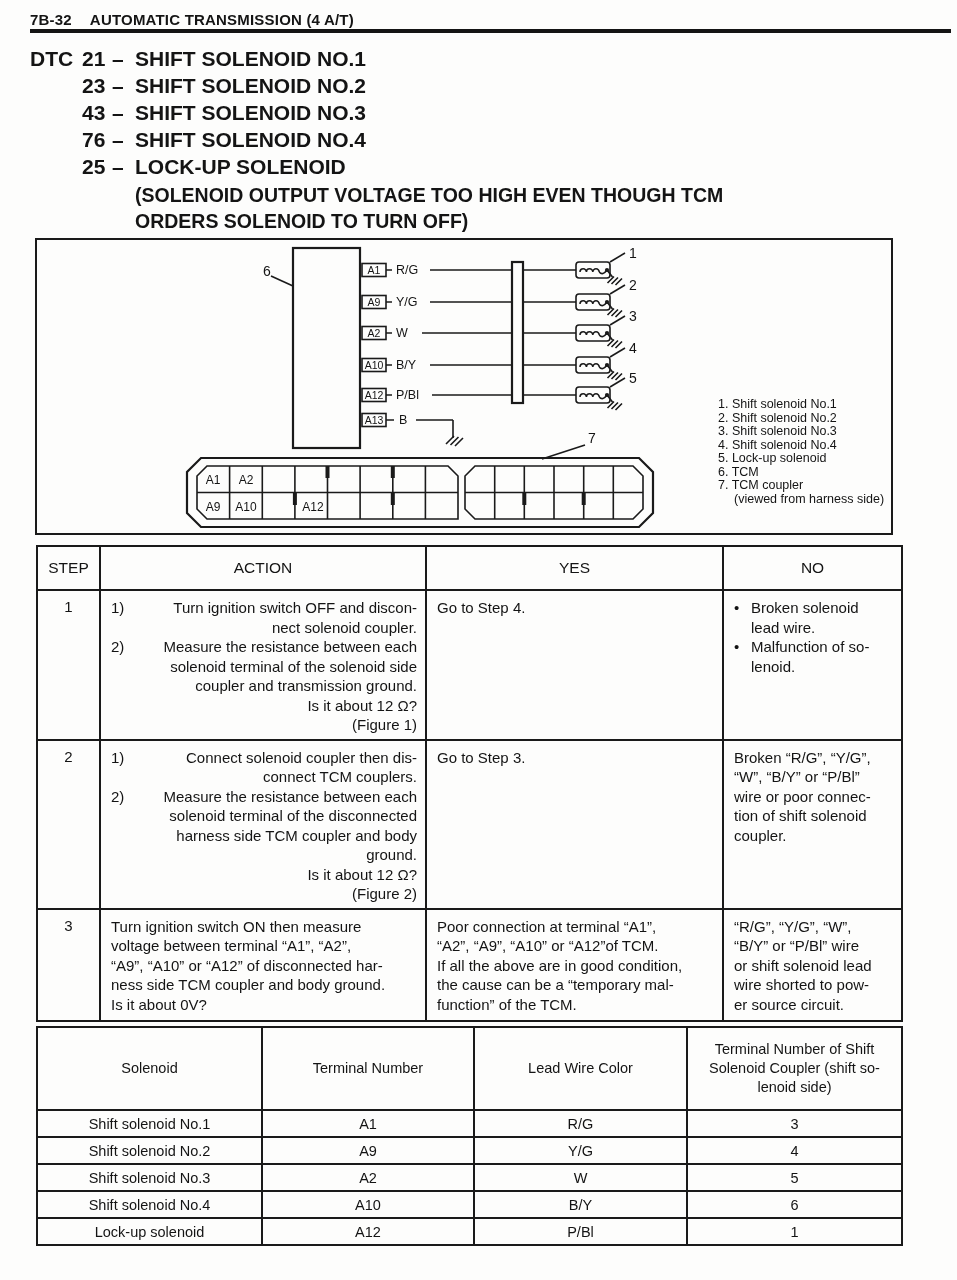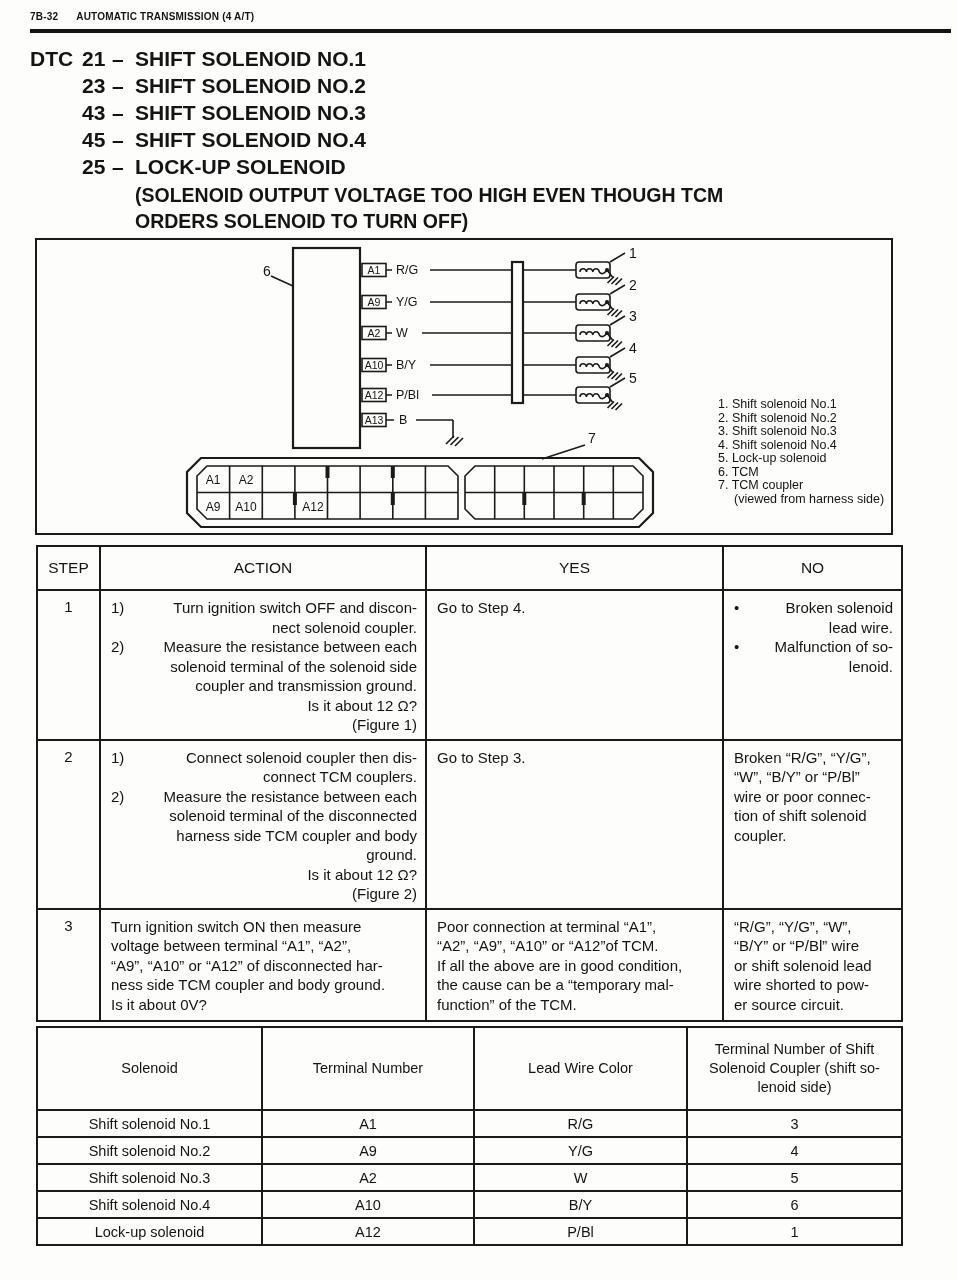--- a/index.html
+++ b/index.html
@@ -4,21 +4,21 @@
 <style>
   * { margin:0; padding:0; box-sizing:border-box; }
   html,body { background:#e8e8e6; }
   #page {
     position:relative; width:957px; height:1280px; margin:0 auto;
     background:#fdfdfc; color:#141414;
     font-family:"Liberation Sans", sans-serif;
     overflow:hidden;
   }
   
-  .page-header { position:absolute; left:30px; top:11px; font-size:10px; font-weight:bold; letter-spacing:.2px; }
+  .page-header { position:absolute; left:30px; top:11px; font-size:15px; font-weight:bold; letter-spacing:.2px; }
   .page-header .code { margin-right:18px; }
   .header-rule { position:absolute; left:30px; top:29px; width:921px; height:4px; background:#141414; }
 
   
   .dtc-block { position:absolute; left:30px; top:45px; }
   .dtc-line { display:flex; font-size:21px; font-weight:bold; line-height:27px; white-space:nowrap; }
   .dtc-prefix { width:52px; }
   .dtc-num { width:30px; }
   .dtc-dash { width:23px; }
   .dtc-subtitle { margin-left:105px; font-size:19.5px; font-weight:bold; line-height:26px; margin-top:2px; white-space:pre-line; }
@@ -37,21 +37,21 @@
   .steps-table th, .steps-table td { border:2px solid #1a1a1a; vertical-align:top; }
   .steps-table th { font-weight:normal; text-align:center; height:44px; vertical-align:middle; font-size:15.5px; }
   .step-num { text-align:center; padding-top:7px; }
   .cell-pad { padding:7px 8px 4px 10px; line-height:19.5px; }
   .item { display:flex; }
   .item .m { width:27px; flex:none; }
   .item .t { flex:1; white-space:pre-line;text-align:right; }
   .plain { white-space:pre-line; }
   .bullet { display:flex; }
   .bullet .b { width:17px; flex:none; }
-  .bullet .t { flex:1; white-space:pre-line;text-align:right; }
+  .bullet .t { flex:1; white-space:pre-line; }
 
   .solenoid-table { position:absolute; left:36px; top:1026px; width:865px; font-size:14.5px; }
   .solenoid-table th, .solenoid-table td { border:2px solid #1a1a1a; text-align:center; vertical-align:middle; font-weight:normal; }
   .solenoid-table th { height:83px; line-height:19px; white-space:pre-line; }
   .solenoid-table td { height:27px; }
 </style>
 </head>
 <body>
 
 <div id="page">
@@ -75,21 +75,21 @@
       <span>SHIFT SOLENOID NO.2</span>
     </div>
     <div class="dtc-line">
       <span class="dtc-prefix"></span>
       <span class="dtc-num">43</span>
       <span class="dtc-dash">–</span>
       <span>SHIFT SOLENOID NO.3</span>
     </div>
     <div class="dtc-line">
       <span class="dtc-prefix"></span>
-      <span class="dtc-num">45</span>
+      <span class="dtc-num">76</span>
       <span class="dtc-dash">–</span>
       <span>SHIFT SOLENOID NO.4</span>
     </div>
     <div class="dtc-line">
       <span class="dtc-prefix"></span>
       <span class="dtc-num">25</span>
       <span class="dtc-dash">–</span>
       <span>LOCK-UP SOLENOID</span>
     </div>
     <div class="dtc-subtitle">(SOLENOID OUTPUT VOLTAGE TOO HIGH EVEN THOUGH TCM

